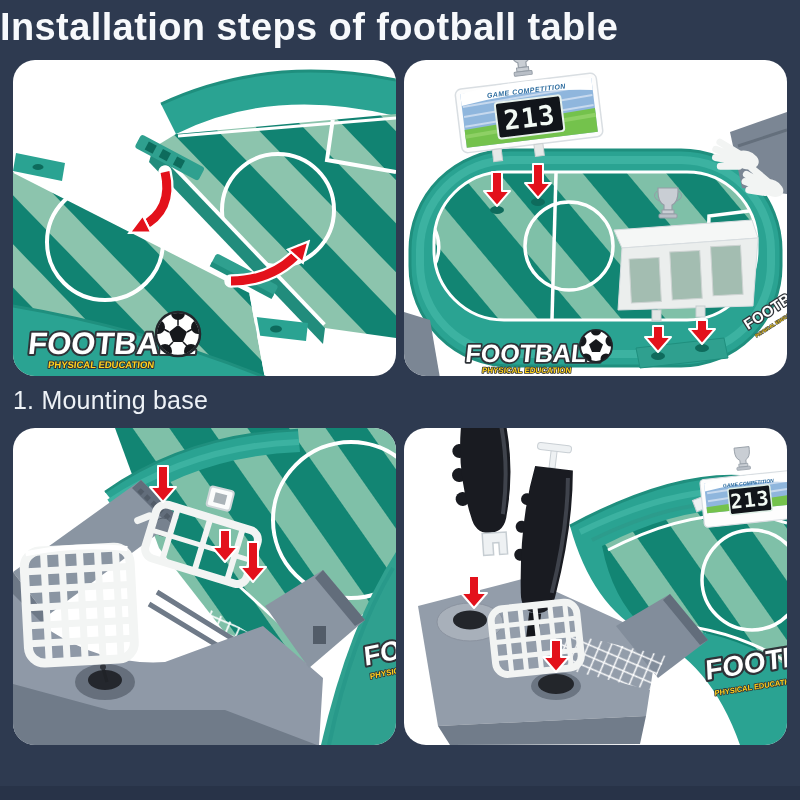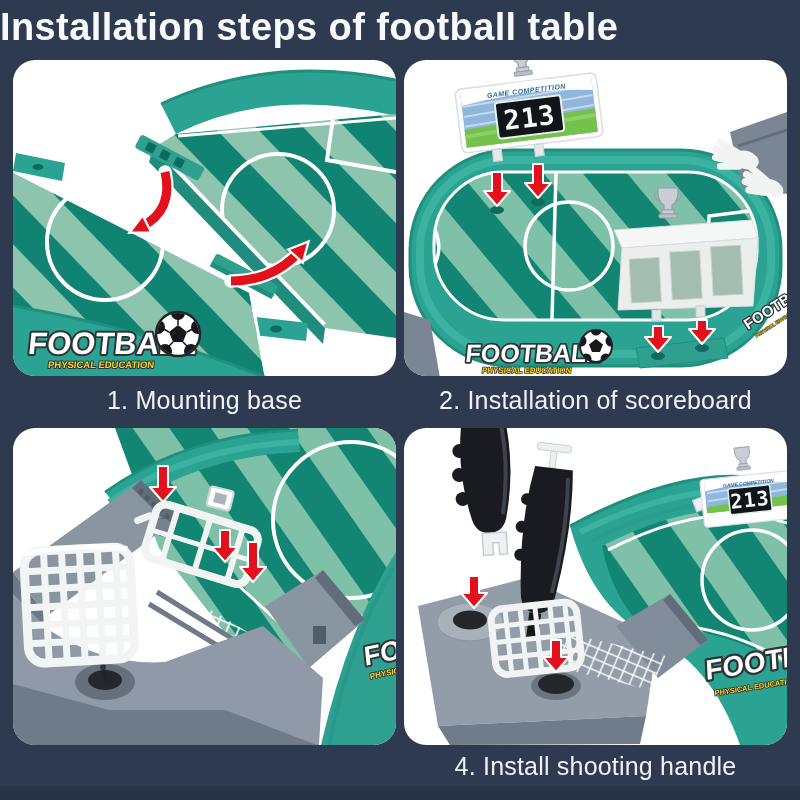--- a/index.html
+++ b/index.html
@@ -5,21 +5,21 @@
   html,body{margin:0;padding:0;background:#2e3a50;}
   .poster{position:relative;width:800px;height:800px;background:#2e3a50;overflow:hidden;
           font-family:"Liberation Sans",sans-serif;}
   .title{position:absolute;top:6px;left:0;width:800px;margin:0;
          color:#f7f9fc;font-size:38px;font-weight:600;letter-spacing:.4px;}
   .panel{position:absolute;background:#ffffff;border-radius:22px;overflow:hidden;}
   #panel1{left:13px;top:60px;width:383px;height:316px;}
   #panel2{left:404px;top:60px;width:383px;height:316px;}
   #panel3{left:13px;top:428px;width:383px;height:317px;}
   #panel4{left:404px;top:428px;width:383px;height:317px;}
-  .caption{position:absolute;width:383px;text-align:center;color:#eef2f7;
+  .caption{position:absolute;width:383px;text-align:left;color:#eef2f7;
            font-size:25px;font-weight:500;letter-spacing:.2px;}
   #cap1{left:13px;top:386px;}  #cap2{left:404px;top:386px;}
   #cap3{left:13px;top:752px;}  #cap4{left:404px;top:752px;}
   .bottom-strip{position:absolute;left:0;bottom:0;width:800px;height:14px;background:#283348;}
   svg{display:block;}
   svg text{font-family:"Liberation Sans",sans-serif;}
   .digits{font-family:"DejaVu Sans Mono",monospace;font-weight:bold;}
   .logo-main{font-weight:bold;fill:#ffffff;stroke:#2e3338;paint-order:stroke;stroke-linejoin:round;}
   .logo-sub{font-weight:bold;fill:#ffd21e;stroke:#2e3338;paint-order:stroke;stroke-linejoin:round;}
   .arrow{fill:#e3111b;stroke:#ffffff;stroke-width:2;stroke-linejoin:round;}
@@ -404,17 +404,15 @@
         <path d="M56,8 Q62,52 52,100" stroke="#3f434c" stroke-width="4" fill="none"></path>
         <path d="M30,118 L54,118 L54,140 L46,140 L46,128 L40,128 L40,140 L30,140 Z" fill="#eef1f3" stroke="#c6cdd2" stroke-width="1.5"></path>
       </g>
 
       <polygon class="arrow" points="65,148 75,148 75,165 83,165 70,180 57,165 65,165"></polygon>
       <polygon class="arrow" points="147,212 157,212 157,229 165,229 152,244 139,229 147,229"></polygon>
     </svg>
   </figure>
 
   <div class="caption" id="cap1">1. Mounting base</div>
-  <div class="caption" id="cap2">2. Installation of scoreboard</div>
-  <div class="caption" id="cap4">4. Install shooting handle</div>
 
   <div class="bottom-strip"></div>
 </div>
 
 </body></html>

